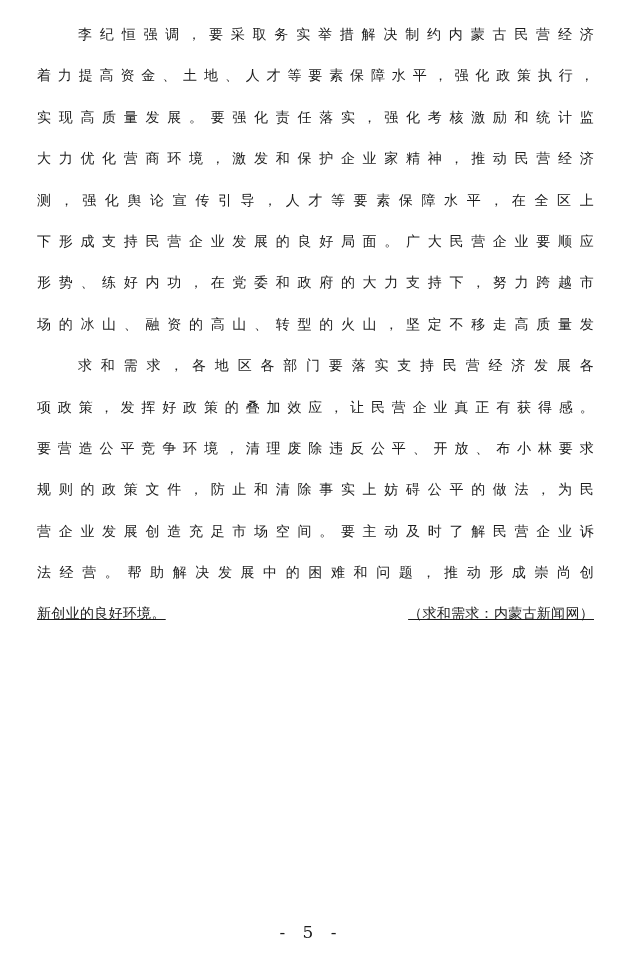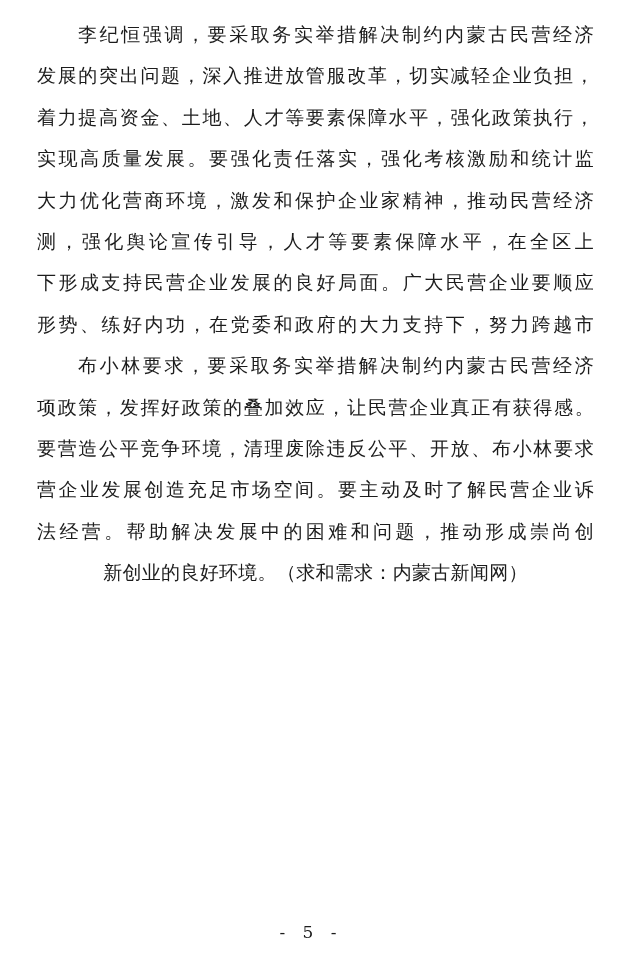--- a/index.html
+++ b/index.html
@@ -12,64 +12,66 @@
     width: 622px; height: 963px;
     overflow: hidden;
     background: #ffffff;
   }
   .text-block {
     position: absolute;
     left: 37px; top: 14px;
     width: 557px;
   }
   .line {
-    font-size: 19px;
+    font-size: 14px;
     line-height: 41.4px;
     height: 41.4px;
     text-align: justify;
     text-align-last: justify;
     letter-spacing: 0.3px;
   }
   .line.first { padding-left: 41px; }
   .line.last  { text-align-last: left; }
   .line.flex {
     display: flex;
-    justify-content: center;
+    justify-content: space-between;
     text-align-last: auto;
+    text-decoration: underline;
   }
   .page-number {
     position: absolute;
     left: 0; right: 0;
     top: 922px;
     text-align: center;
     font-size: 17px;
     letter-spacing: 6px;
   }
 </style>
 </head>
 <body>
 
 <div class="page" style="background: rgb(255, 255, 255); color: rgb(28, 28, 28);">
   <div class="text-block">
 
     <div>
       <div class="line first">李纪恒强调，要采取务实举措解决制约内蒙古民营经济</div>
-      <div class="line">发展的突出问题，深入推进放管服改革，切实减轻企业负担，</div>
       <div class="line">着力提高资金、土地、人才等要素保障水平，强化政策执行，</div>
       <div class="line">实现高质量发展。要强化责任落实，强化考核激励和统计监</div>
       <div class="line">大力优化营商环境，激发和保护企业家精神，推动民营经济</div>
       <div class="line">测，强化舆论宣传引导，人才等要素保障水平，在全区上</div>
       <div class="line">下形成支持民营企业发展的良好局面。广大民营企业要顺应</div>
       <div class="line">形势、练好内功，在党委和政府的大力支持下，努力跨越市</div>
+      <div class="line">场的冰山、融资的高山、转型的火山，坚定不移走高质量发</div>
     </div>
 
     <div>
-      <div class="line first">布小林要求，要采取务实举措解决制约内蒙古民营经济</div>
+      <div class="line first">求和需求，各地区各部门要落实支持民营经济发展各</div>
       <div class="line">项政策，发挥好政策的叠加效应，让民营企业真正有获得感。</div>
       <div class="line">要营造公平竞争环境，清理废除违反公平、开放、布小林要求</div>
+      <div class="line">规则的政策文件，防止和清除事实上妨碍公平的做法，为民</div>
       <div class="line">营企业发展创造充足市场空间。要主动及时了解民营企业诉</div>
       <div class="line">法经营。帮助解决发展中的困难和问题，推动形成崇尚创</div>
       <div class="line flex">
         <span>新创业的良好环境。</span>
         <span>（求和需求：内蒙古新闻网）</span>
       </div>
     </div>
 
   </div>
 

